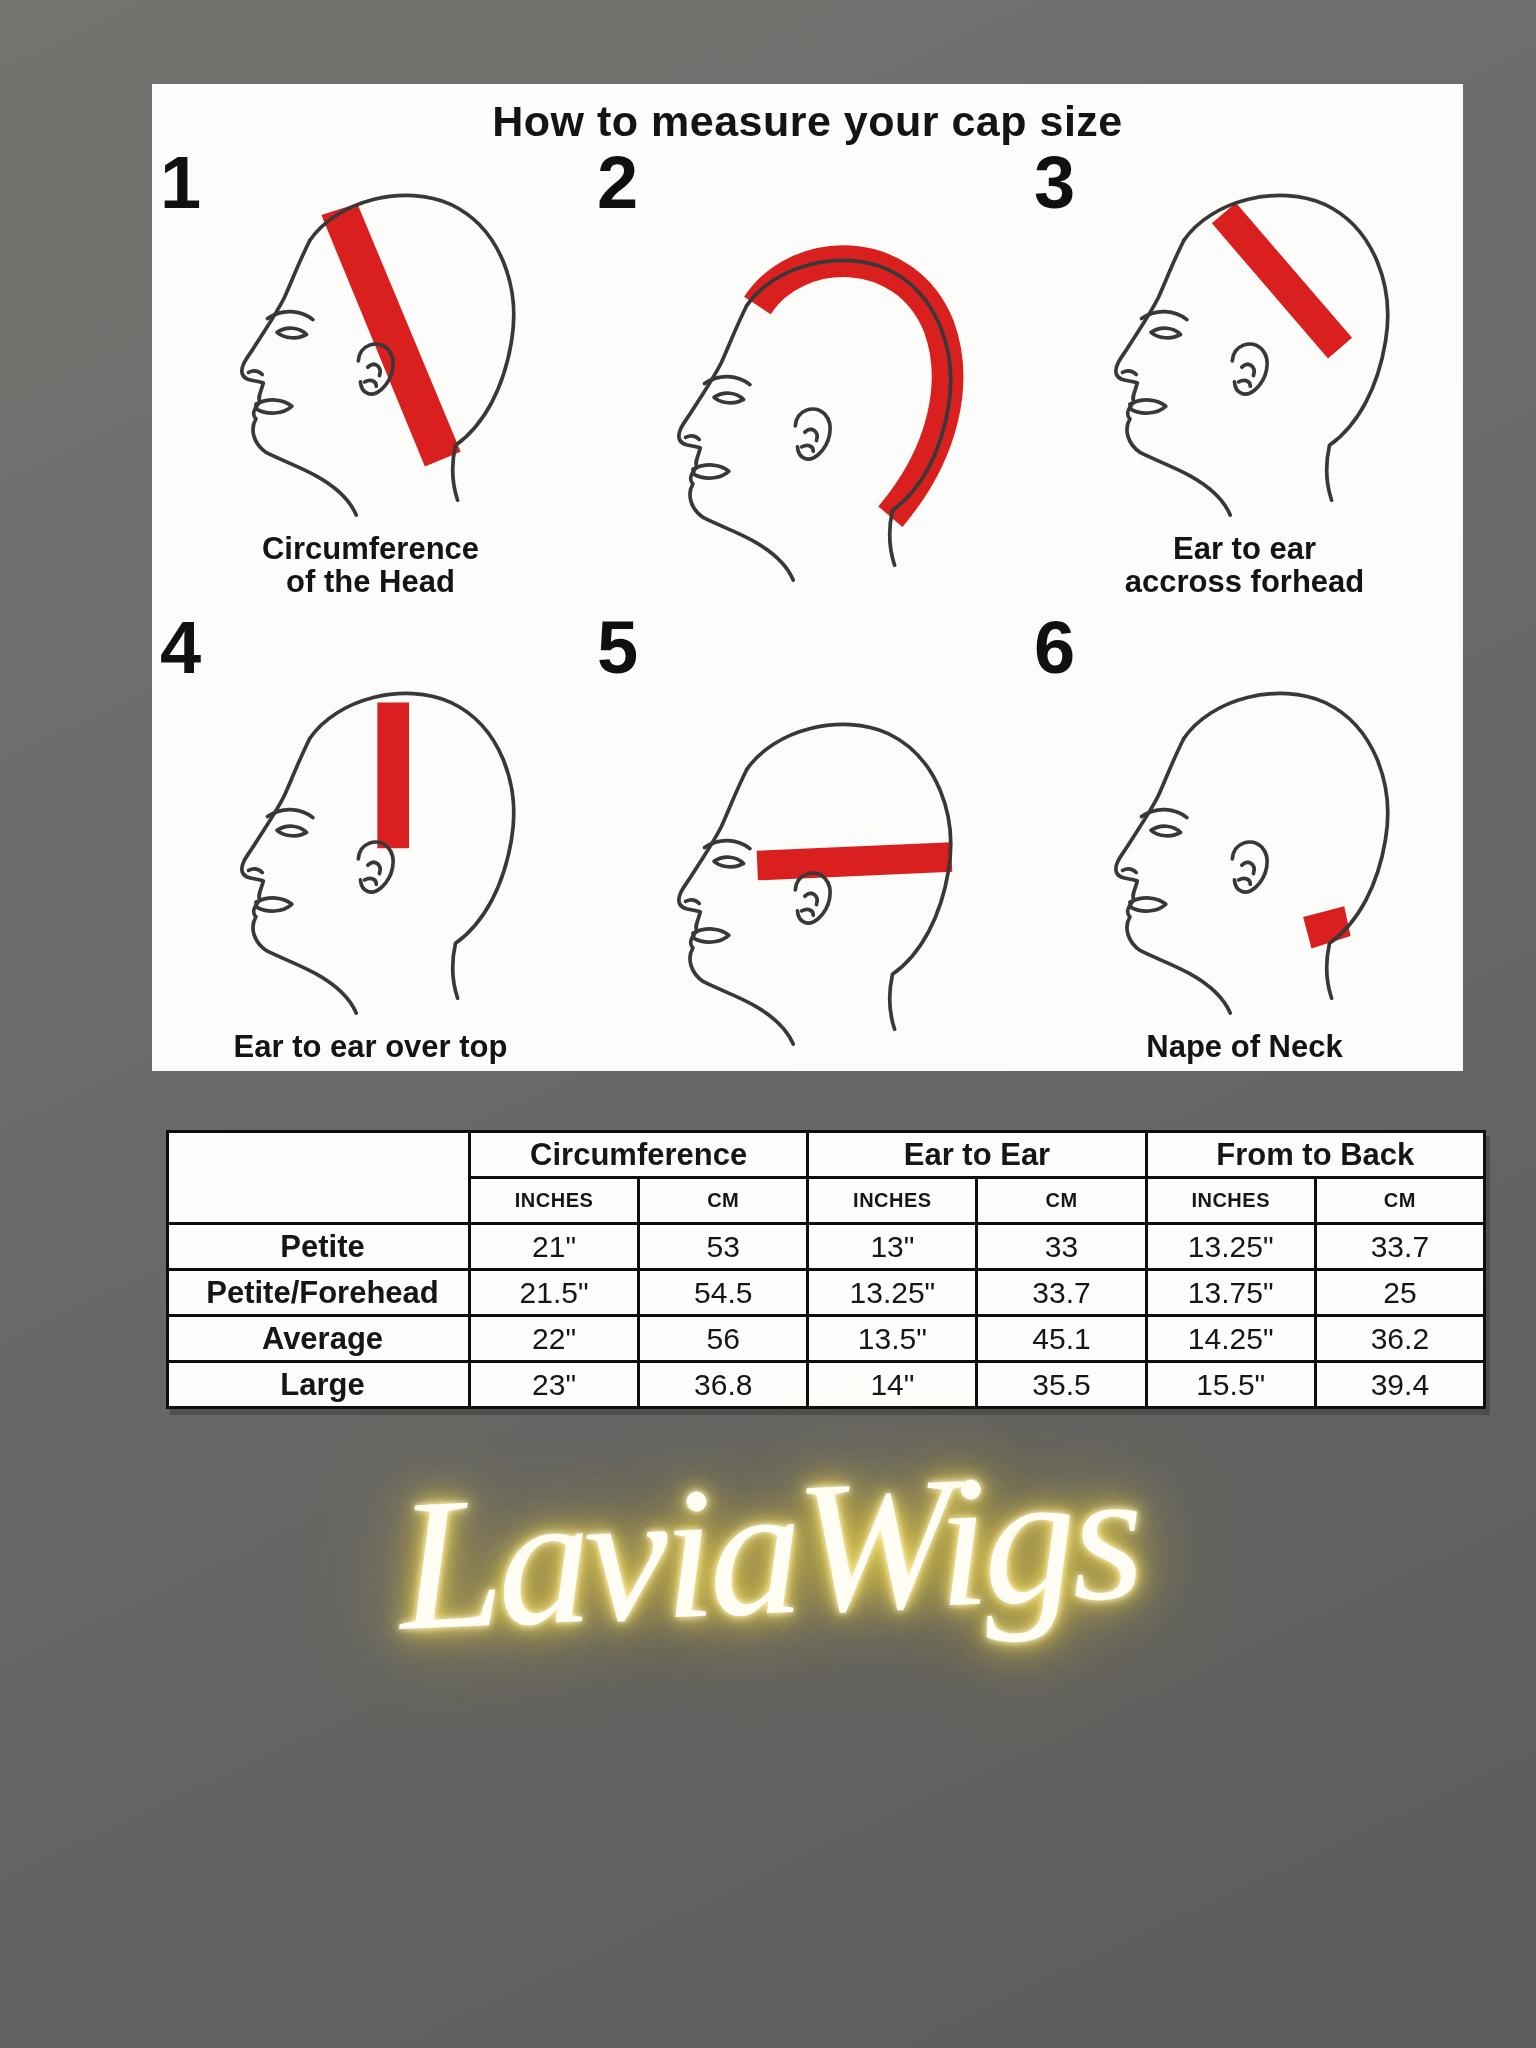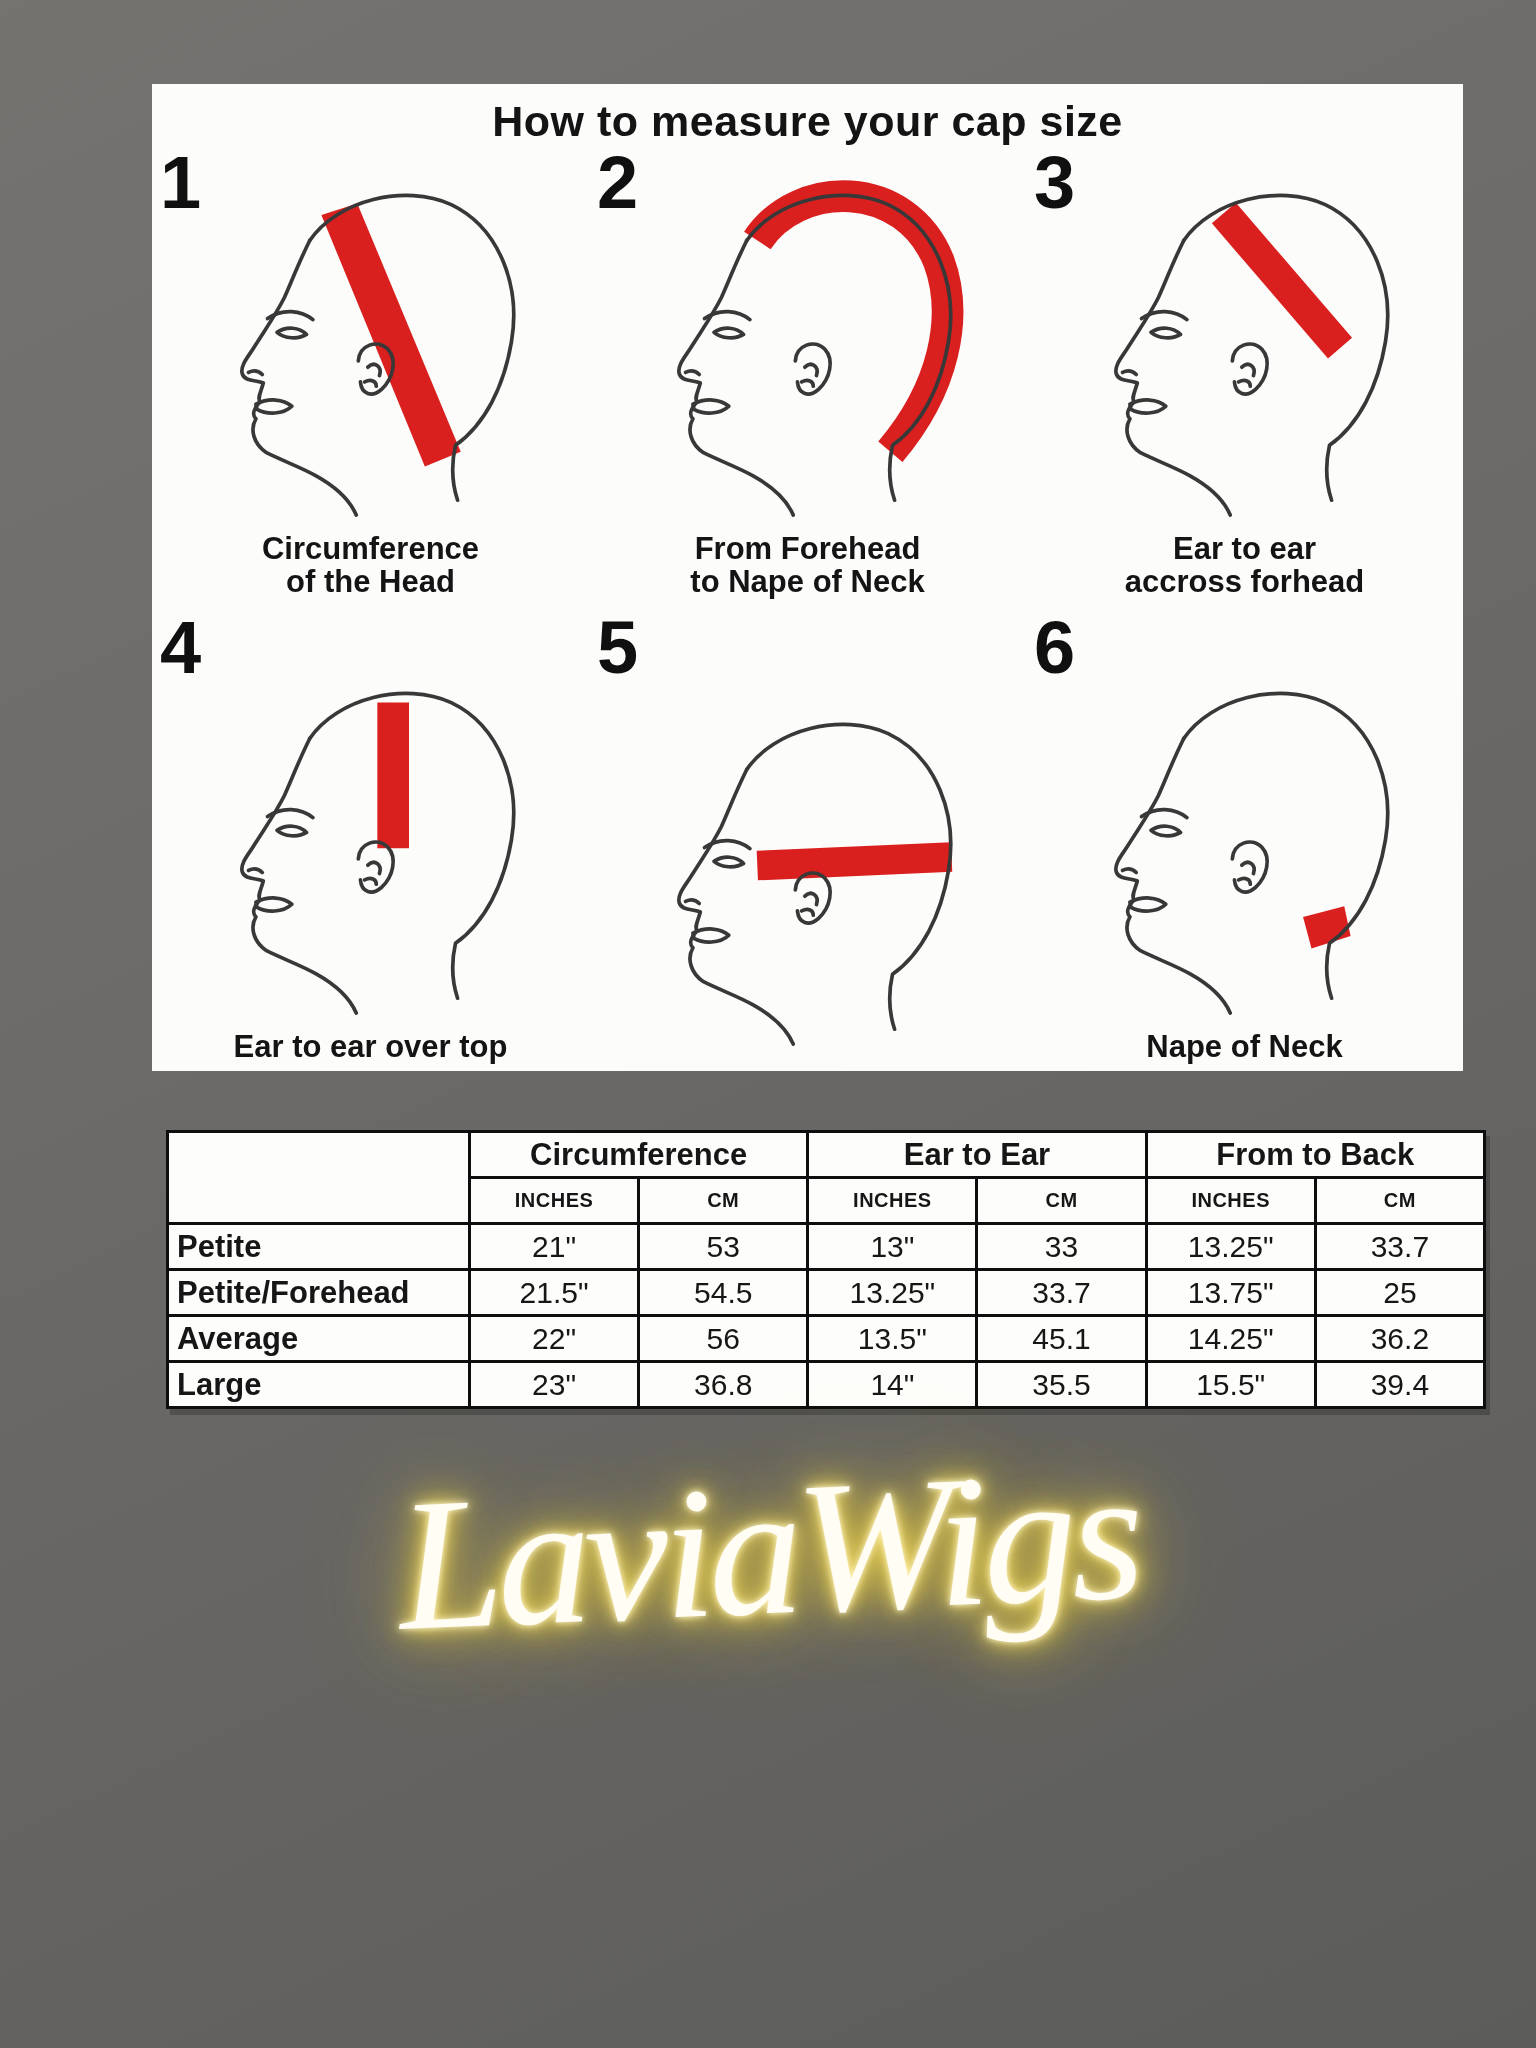--- a/index.html
+++ b/index.html
@@ -20,21 +20,21 @@
   .cap{font-weight:700;font-size:31px;line-height:1.07;color:#141414;text-align:center;
     white-space:pre-line;margin-top:-2px;}
 
   
   .size-table{position:absolute;left:166px;top:1130px;width:1320px;border-collapse:collapse;
     background:#fdfdfb;table-layout:fixed;box-shadow:4px 6px 0 rgba(48,48,46,.4);}
   .size-table td,.size-table th{border:3px solid #0e0e0e;text-align:center;padding:0;
     height:43px;color:#161616;overflow:hidden;white-space:nowrap;}
   .size-table th.group{font-weight:700;font-size:31px;}
   .size-table th.unit{font-weight:700;font-size:20px;letter-spacing:.5px;}
-  .size-table td.rowlabel{text-align:left;padding-left:8px;font-weight:700;font-size:31px;}
+  .size-table td.rowlabel{text-align:center;padding-left:8px;font-weight:700;font-size:31px;}
   .size-table td.val{font-weight:400;font-size:30px;}
   .size-table td.blank{background:#fdfdfb;}
 
   
   .logo{position:absolute;left:0;right:0;top:1418px;text-align:center;
     font-family:"Liberation Serif",serif;font-style:italic;font-weight:400;
     font-size:188px;line-height:1.4;color:#fffdf4;letter-spacing:-6px;
     transform:rotate(-2.5deg);
     text-shadow:0 0 6px #fff6cf,0 0 16px #ffe97a,0 0 34px #f7d83b,
       0 0 70px rgba(247,216,59,.75),0 0 115px rgba(247,216,59,.45);}
@@ -73,22 +73,20 @@
         <figcaption class="cap">Circumference
 of the Head</figcaption>
       </figure>
 
       <figure class="fig">
         <div class="num">2</div>
         <svg class="head" viewBox="0 0 320 340">
           <path fill="none" stroke-width="30" d="M112 62 C150 4 252 2 284 82 C303 134 289 202 238 262" stroke="#d9201f"></path>
           <use href="#head-art"></use>
         </svg>
-        <figcaption class="cap">From Forehead
-to Nape of Neck</figcaption>
       </figure>
 
       <figure class="fig">
         <div class="num">3</div>
         <svg class="head" viewBox="0 0 320 340">
           <path fill="none" stroke-width="30" d="M140 36 L250 164" stroke="#d9201f"></path>
           <use href="#head-art"></use>
         </svg>
         <figcaption class="cap">Ear to ear
 accross forhead</figcaption>

